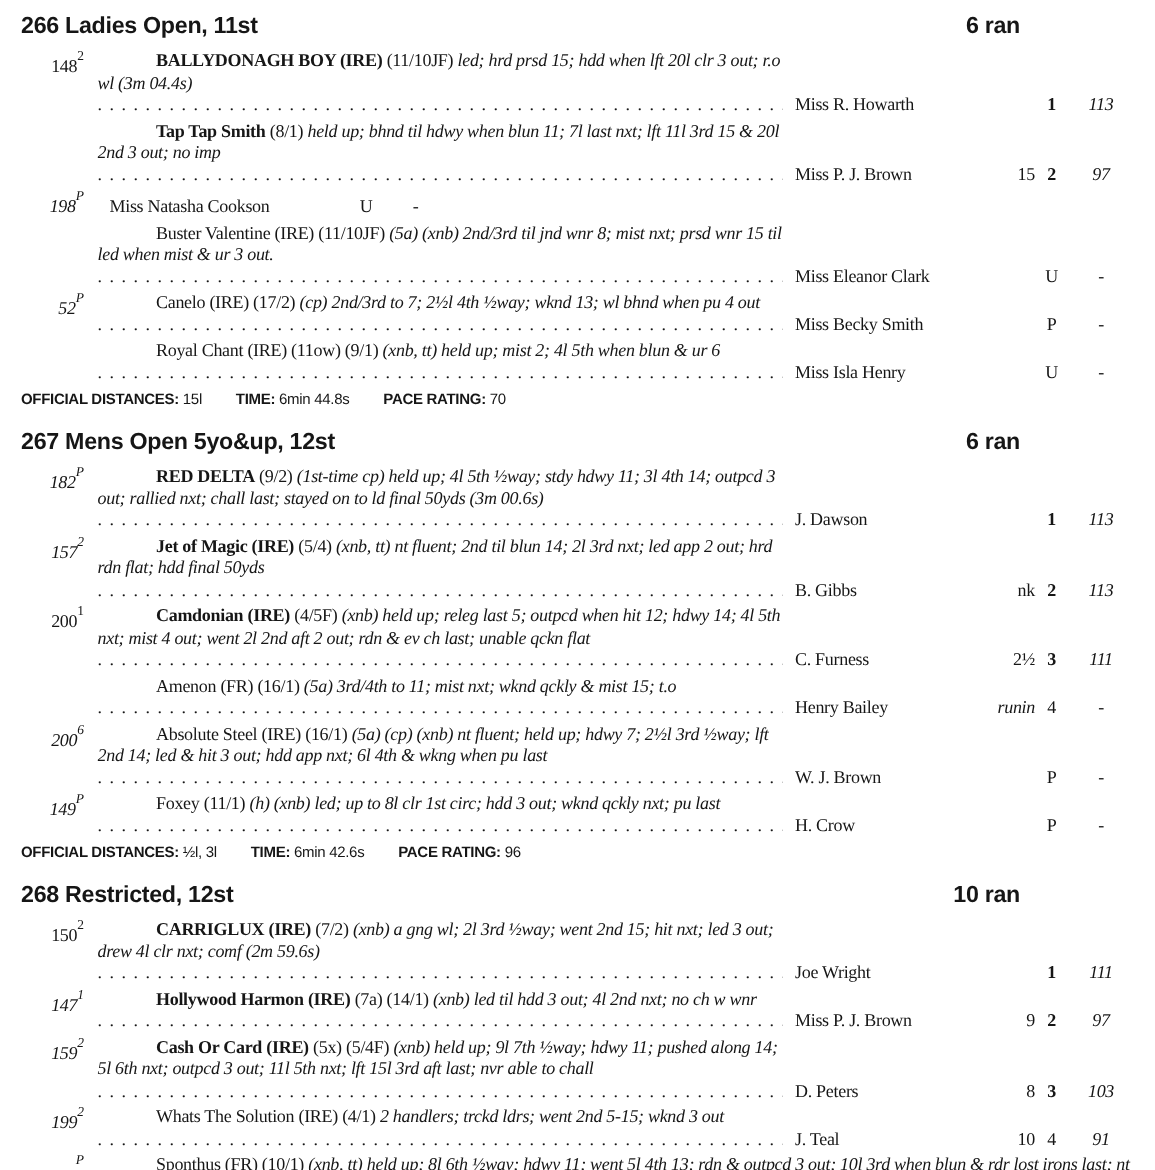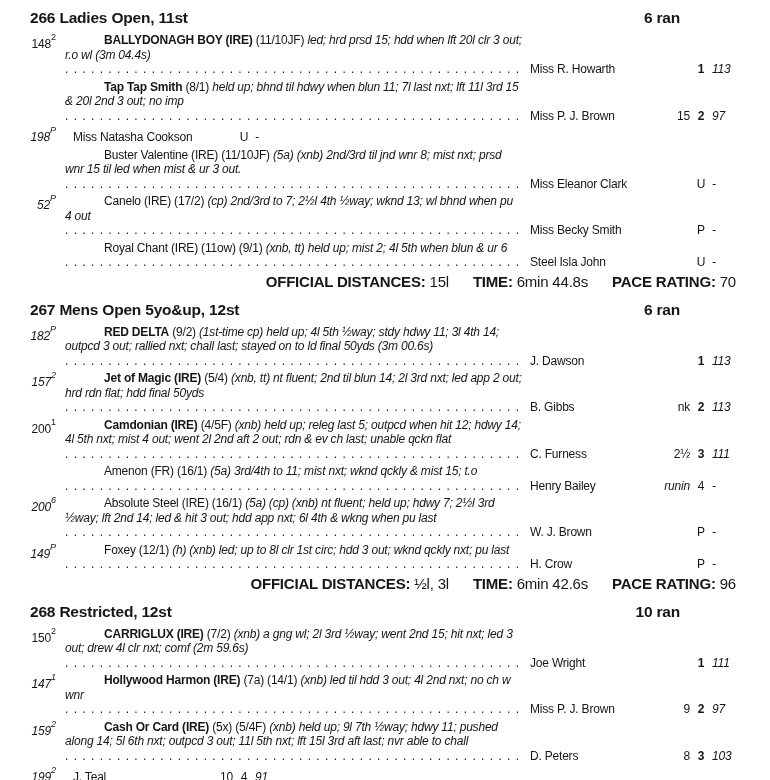--- a/index.html
+++ b/index.html
@@ -7,45 +7,45 @@
     width:770px;height:780px;overflow:hidden;
     font-family:"Liberation Sans", sans-serif;
     color:#161616;
     -webkit-font-smoothing:antialiased;
   }
   .page{padding:8px 14px 0 14px;}
   .race{margin-bottom:10px;}
   .race-header{
     display:flex;justify-content:space-between;align-items:baseline;
     font-weight:bold;font-size:15.5px;line-height:20px;
-    margin:8px 0 5px 16px;letter-spacing:-0.2px;
+    margin:8px 0 5px 0;letter-spacing:-0.2px;
   }
   .race:first-child .race-header{margin-top:0;}
   .race-header .ran{margin-right:76px;}
-  .row{display:flex;align-items:flex-end;margin-bottom:3px;font-size:12px;line-height:14.5px;letter-spacing:-0.2px;}
+  .row{display:flex;align-items:flex-end;margin-bottom:3px;font-size:12px;line-height:14.5px;letter-spacing:-0.2px;font-family:Liberation Serif, serif;}
   .form{
     width:42px;min-width:42px;padding-right:9px;text-align:right;
     align-self:flex-start;white-space:nowrap;
   }
   .form sup{font-size:9px;position:relative;top:-3px;letter-spacing:0;}
   .ital{font-style:italic;}
   .bold{font-weight:bold;}
   .desc{flex:1 1 auto;overflow:hidden;min-width:0;}
   .desc::after{
     content:" . . . . . . . . . . . . . . . . . . . . . . . . . . . . . . . . . . . . . . . . . . . . . . . . . . . . . . . . . . . . . . . . . . . . . . . . . . . . . . . . . . . . . . . . . . . . . . . . . . . . . . . .";
     white-space:nowrap;letter-spacing:1px;
   }
   .name{font-weight:normal;margin-left:39px;}
   .name.bold{font-weight:bold;}
   .comment{font-style:italic;}
   .jockey{width:126px;min-width:126px;padding-left:8px;}
   .dist{width:34px;min-width:34px;text-align:right;white-space:nowrap;}
   .pos{width:22px;min-width:22px;text-align:center;}
-  .rating{width:44px;min-width:44px;text-align:left;font-style:italic;}
-  .race-footer{font-size:15px;line-height:16px;margin-top:4px;letter-spacing:-0.2px;text-align:right;}
+  .rating{width:44px;min-width:44px;text-align:center;font-style:italic;}
+  .race-footer{font-size:10px;line-height:16px;margin-top:4px;letter-spacing:-0.2px;}
   .race-footer .fgroup{margin-right:20px;}
   .race-footer b{font-weight:bold;}
 </style>
 </head>
 <body>
 
 <div class="page" id="races">
   <section class="race">
     <div class="race-header">
       <div class="race-title"><span>266</span> <span>Ladies Open, 11st</span></div>
@@ -92,21 +92,21 @@
     <div class="desc"><span class="name">Canelo (IRE)</span> <span class="pre">(17/2)</span> <span class="comment">(cp) 2nd/3rd to 7; 2½l 4th ½way; wknd 13; wl bhnd when pu 4 out</span></div>
     <div class="jockey">Miss Becky Smith</div>
     <div class="dist"></div>
     <div class="pos">P</div>
     <div class="rating">-</div>
   </div>
 
   <div class="row">
     <div class="form"><span class="fnum"></span><sup></sup></div>
     <div class="desc"><span class="name">Royal Chant (IRE)</span> <span class="pre">(11ow) (9/1)</span> <span class="comment">(xnb, tt) held up; mist 2; 4l 5th when blun &amp; ur 6</span></div>
-    <div class="jockey">Steel Isla John</div>
+    <div class="jockey">Miss Isla Henry</div>
     <div class="dist"></div>
     <div class="pos">U</div>
     <div class="rating">-</div>
   </div>
 </div>
     <div class="race-footer">
       <span class="fgroup"><b>OFFICIAL DISTANCES:</b> <span>15l</span></span>
       <span class="fgroup"><b>TIME:</b> <span>6min 44.8s</span></span>
       <span class="fgroup"><b>PACE RATING:</b> <span>70</span></span>
     </div>
@@ -158,21 +158,21 @@
     <div class="form ital"><span class="fnum">200</span><sup>6</sup></div>
     <div class="desc"><span class="name">Absolute Steel (IRE)</span> <span class="pre">(16/1)</span> <span class="comment">(5a) (cp) (xnb) nt fluent; held up; hdwy 7; 2½l 3rd ½way; lft 2nd 14; led &amp; hit 3 out; hdd app nxt; 6l 4th &amp; wkng when pu last</span></div>
     <div class="jockey">W. J. Brown</div>
     <div class="dist"></div>
     <div class="pos">P</div>
     <div class="rating">-</div>
   </div>
 
   <div class="row">
     <div class="form ital"><span class="fnum">149</span><sup>P</sup></div>
-    <div class="desc"><span class="name">Foxey</span> <span class="pre">(12/1)</span> <span class="comment">(h) (xnb) led; up to 8l clr 1st circ; hdd 3 out; wknd qckly nxt; pu last</span></div>
+    <div class="desc"><span class="name">Foxey</span> <span class="pre">(11/1)</span> <span class="comment">(h) (xnb) led; up to 8l clr 1st circ; hdd 3 out; wknd qckly nxt; pu last</span></div>
     <div class="jockey">H. Crow</div>
     <div class="dist"></div>
     <div class="pos">P</div>
     <div class="rating">-</div>
   </div>
 </div>
     <div class="race-footer">
       <span class="fgroup"><b>OFFICIAL DISTANCES:</b> <span>½l, 3l</span></span>
       <span class="fgroup"><b>TIME:</b> <span>6min 42.6s</span></span>
       <span class="fgroup"><b>PACE RATING:</b> <span>96</span></span>
@@ -207,20 +207,21 @@
     <div class="form ital"><span class="fnum">159</span><sup>2</sup></div>
     <div class="desc"><span class="name bold">Cash Or Card (IRE)</span> <span class="pre">(5x) (5/4F)</span> <span class="comment">(xnb) held up; 9l 7th ½way; hdwy 11; pushed along 14; 5l 6th nxt; outpcd 3 out; 11l 5th nxt; lft 15l 3rd aft last; nvr able to chall</span></div>
     <div class="jockey">D. Peters</div>
     <div class="dist">8</div>
     <div class="pos bold">3</div>
     <div class="rating">103</div>
   </div>
 
   <div class="row">
     <div class="form ital"><span class="fnum">199</span><sup>2</sup></div>
+    <div class="desc"><span class="name">Whats The Solution (IRE)</span> <span class="pre">(4/1)</span> <span class="comment">2 handlers; trckd ldrs; went 2nd 5-15; wknd 3 out</span></div>
     <div class="jockey">J. Teal</div>
     <div class="dist">10</div>
     <div class="pos">4</div>
     <div class="rating">91</div>
   </div>
 
   <div class="row">
     <div class="form ital"><sup>P</sup></div>
     <div class="desc"><span class="name">Sponthus (FR)</span> <span class="pre">(10/1)</span> <span class="comment">(xnb, tt) held up; 8l 6th ½way; hdwy 11; went 5l 4th 13; rdn &amp; outpcd 3 out; 10l 3rd when blun &amp; rdr lost irons last; nt rec</span></div>
 

